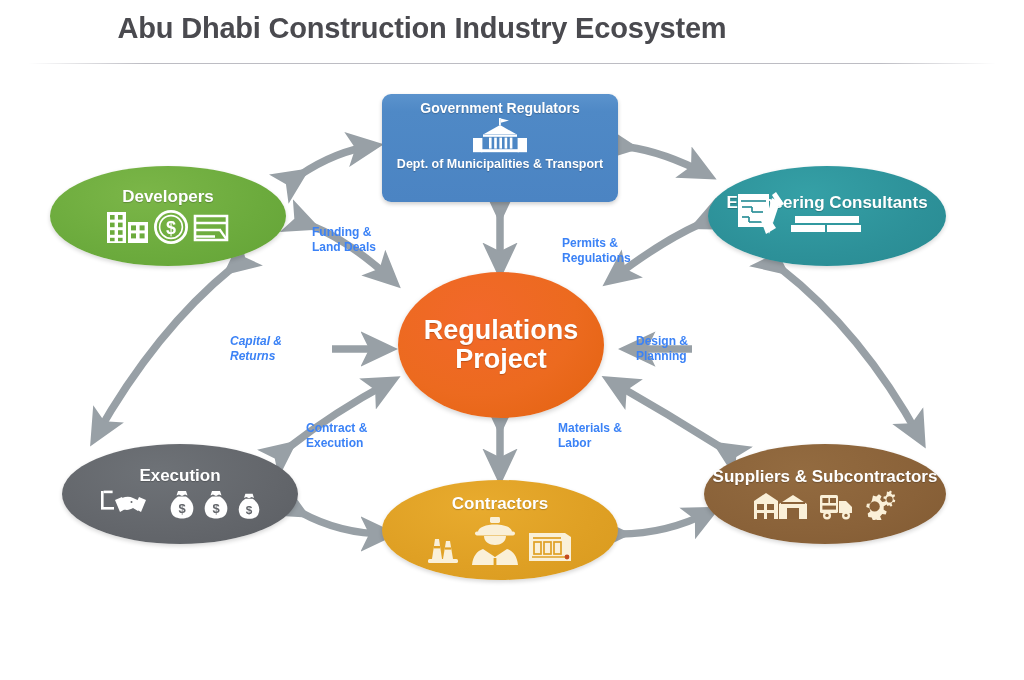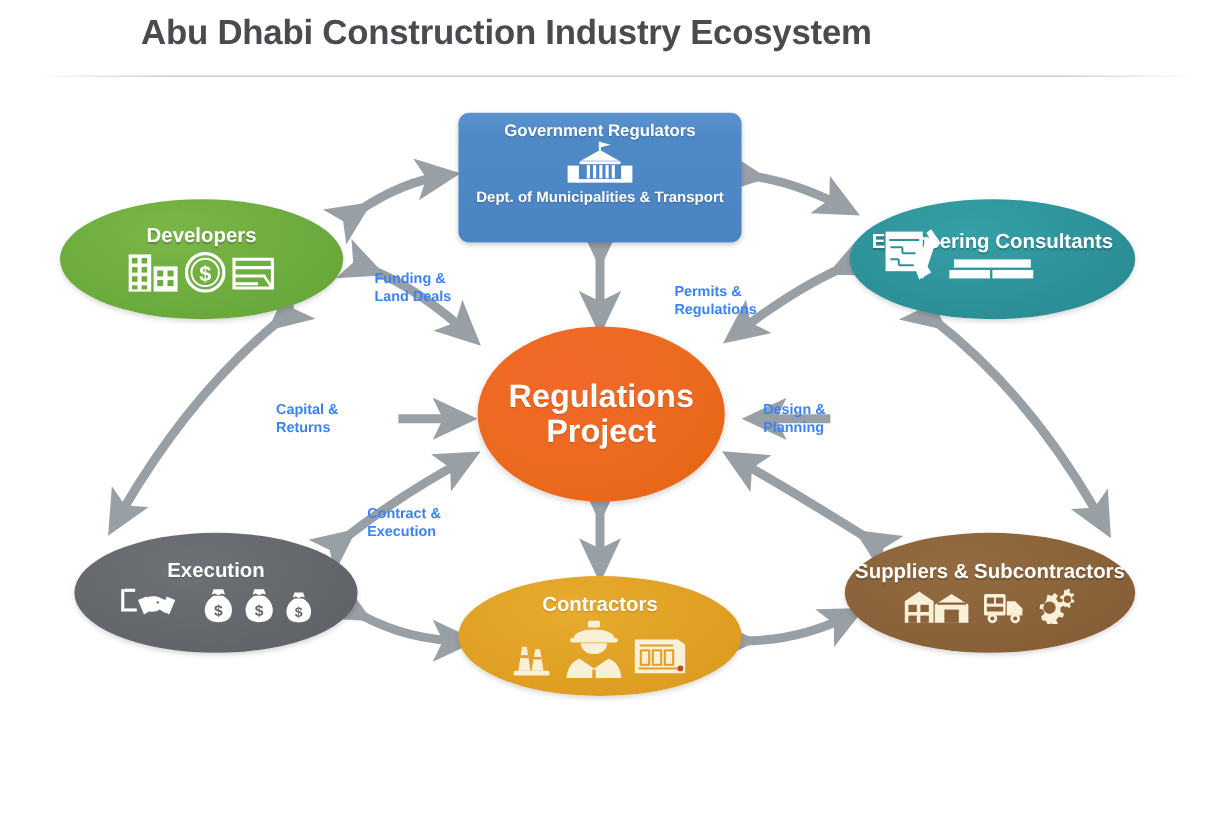--- a/index.html
+++ b/index.html
@@ -169,21 +169,21 @@
     color: #3b82f6;
     font-size: 12px;
     font-weight: bold;
     line-height: 1.22;
     font-family: "Liberation Sans", sans-serif;
     z-index: 7;
     white-space: pre-line;
   }
   #lbl-funding   { left: 312px; top: 225px; width: 132px; }
   #lbl-permits   { left: 562px; top: 236px; width: 132px; }
-  #lbl-capital   { left: 230px; top: 334px; width: 118px; }
+  #lbl-capital   { left: 230px; top: 334px; width: 118px; font-style: italic; }
   #lbl-design    { left: 636px; top: 334px; width: 118px; }
   #lbl-contract  { left: 306px; top: 421px; width: 136px; }
   #lbl-materials { left: 558px; top: 421px; width: 132px; }
 
   svg { display: block; }
 </style>
 </head>
 <body>
 
 <div id="canvas">
@@ -466,14 +466,16 @@
   <div class="edge-label" id="lbl-funding">Funding &amp;
 Land Deals</div>
   <div class="edge-label" id="lbl-permits">Permits &amp;
 Regulations</div>
   <div class="edge-label" id="lbl-capital">Capital &amp;
 Returns</div>
   <div class="edge-label" id="lbl-contract">Contract &amp;
 Execution</div>
   <div class="edge-label" id="lbl-design">Design &amp;
 Planning</div>
+  <div class="edge-label" id="lbl-materials">Materials &amp;
+Labor</div>
 
 </div>
 
 </body></html>

